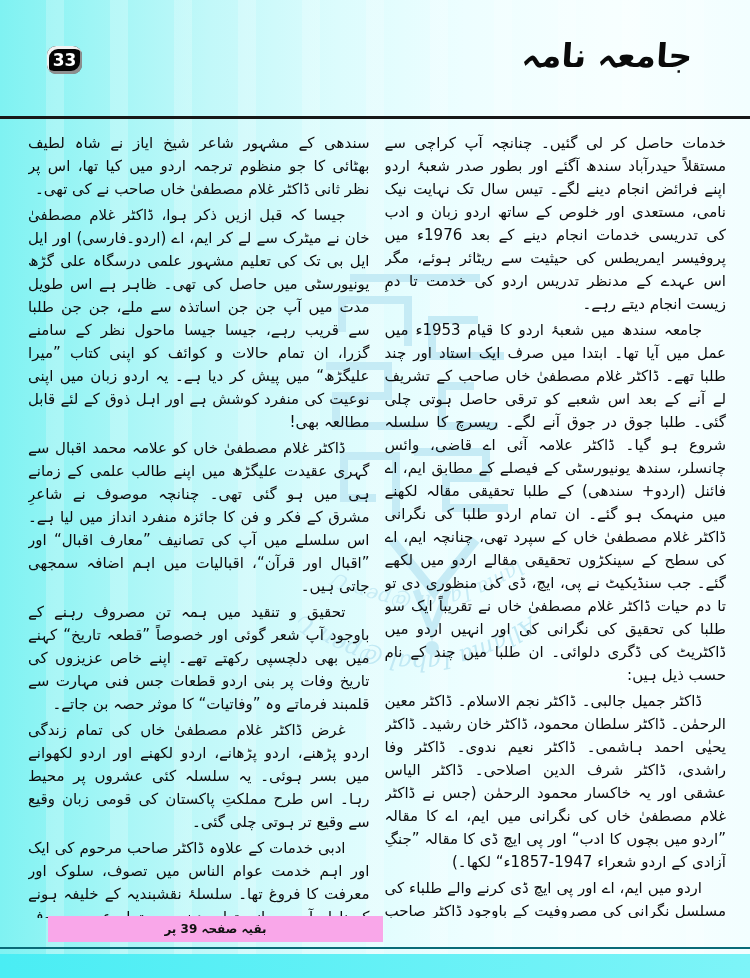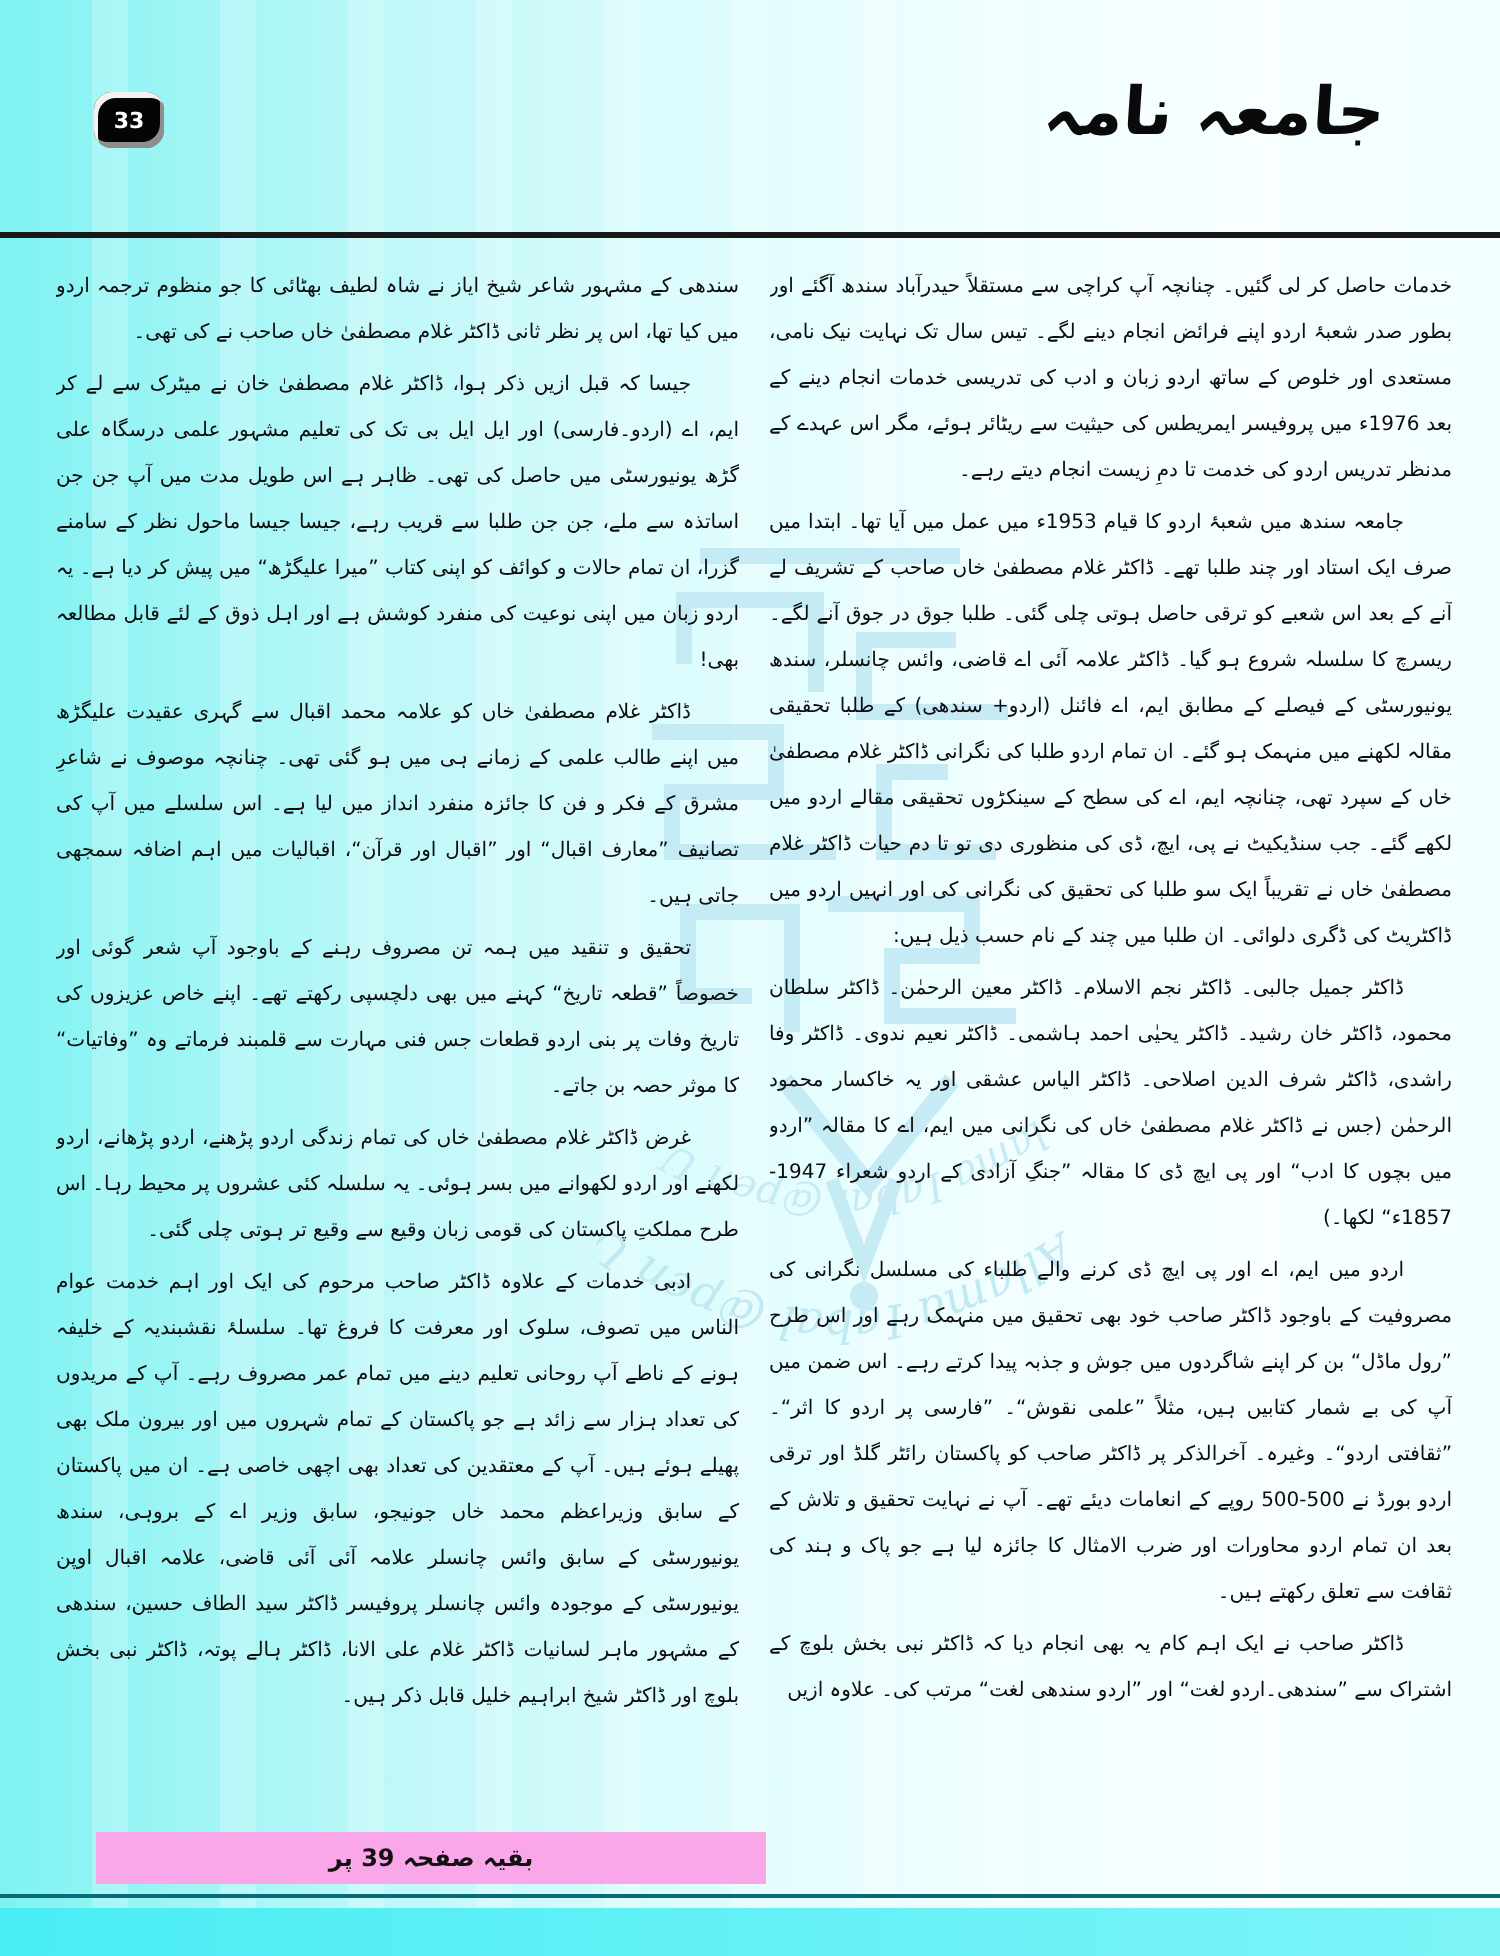--- a/index.html
+++ b/index.html
@@ -8,21 +8,21 @@
     font-family:"DejaVu Sans",sans-serif;
     background-image:
       repeating-linear-gradient(90deg, rgba(255,255,255,0) 0 46px, rgba(255,255,255,.22) 46px 64px),
       linear-gradient(90deg,#7ff2f2 0%,#9ef5f5 12%,#c2f8f9 28%,#dcfcfd 45%,#edfeff 62%,#f7ffff 82%,#f2feff 100%);
   }
   
   .page-badge{
     position:absolute;left:47px;top:46px;width:35px;height:28px;
     background:#050505;border-radius:9px;color:#fff;
     display:flex;align-items:center;justify-content:center;
-    font-size:11px;font-weight:bold;
+    font-size:17px;font-weight:bold;
     box-shadow:inset 2px 3px 0 rgba(255,255,255,.95), inset -2px -3px 0 rgba(255,255,255,.55);
   }
   .masthead{
     position:absolute;right:58px;top:36px;width:200px;height:52px;
     direction:rtl;text-align:right;
     font-size:33px;font-weight:bold;color:#0a0a0a;
     font-family:"DejaVu Sans",sans-serif;
     transform:skewX(-4deg);
     white-space:nowrap;
   }
@@ -35,21 +35,21 @@
     transform:rotate(180deg);opacity:.9;z-index:0;pointer-events:none;
   }
   
   .columns{
     position:absolute;left:28px;right:24px;top:132px;height:786px;
     display:flex;flex-direction:row-reverse;gap:15px;z-index:1;
   }
   .col{flex:1 1 0;overflow:hidden;}
   .col p{
     margin:0 0 3px 0;direction:rtl;text-align:justify;
-    font-size:10px;line-height:23px;color:#0c0c0c;
+    font-size:15px;line-height:23px;color:#0c0c0c;
     font-family:"DejaVu Sans",sans-serif;
   }
   .col p.indent{text-indent:24px;}
   
   .cont-banner{
     position:absolute;left:48px;top:916px;width:335px;height:26px;
     background:#f9a7e9;display:flex;align-items:center;justify-content:center;
     direction:rtl;font-size:12px;font-weight:bold;color:#111;z-index:2;
     font-family:"DejaVu Sans",sans-serif;
   }

